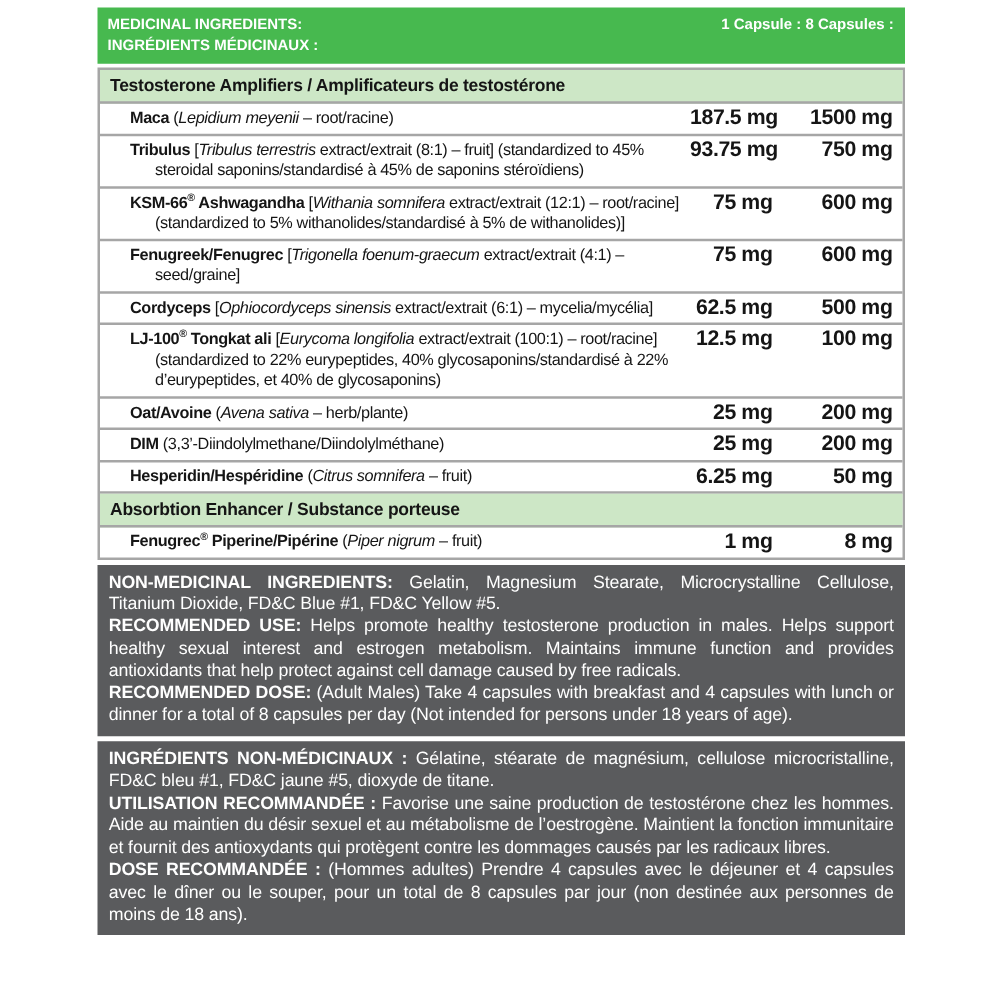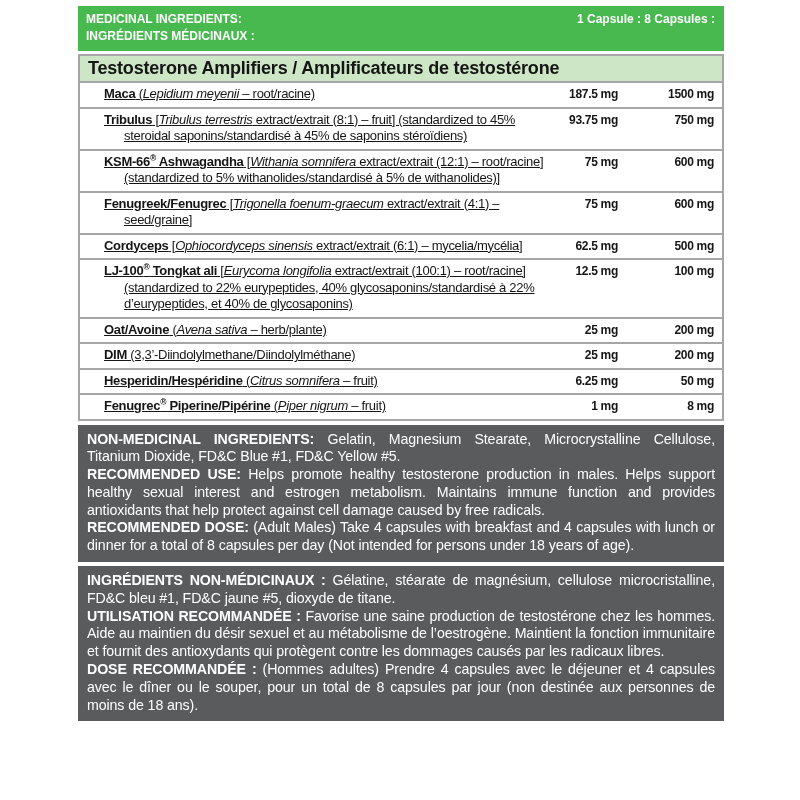--- a/index.html
+++ b/index.html
@@ -25,42 +25,42 @@
     line-height: 17px;
     margin-bottom: 3px;
   }
   .hdr-cols { white-space: nowrap; }
 
   
   .tbl { border: 2px solid #a6a6a6; background: #ffffff; }
   .band {
     background: #cde7c6;
     font-weight: bold;
-    font-size: 18px;
+    font-size: 14px;
     line-height: 16px;
     letter-spacing: -0.2px;
     padding: 4px 8px 5px;
     border-bottom: 2px solid #a6a6a6;
   }
   .row {
     display: flex;
     align-items: flex-start;
     gap: 6px;
     padding: 3px 8px 4px;
     border-bottom: 2px solid #a6a6a6;
     font-size: 13px;
     line-height: 16.5px;
     letter-spacing: -0.3px;
   }
   .tbl section:last-child .rows .row:last-child { border-bottom: none; }
-  .rname { flex: 1; padding-left: 36px; text-indent: -20px; text-decoration: underline; }
+  .rname { flex: 1; padding-left: 36px; text-indent: -20px; }
   .rname b { font-weight: bold; }
   .rname i { font-style: italic; }
   .rname sup { font-size: 8.5px; font-weight: bold; line-height: 0; }
-  .amt { font-weight: bold; white-space: nowrap; text-align: right; font-size: 12px; }
+  .amt { font-weight: bold; white-space: nowrap; text-align: right; font-size: 17px; }
   .a1 { width: 66px; }
   .a2 { width: 90px; }
 
   
   .gray {
     background: #5a5b5d;
     color: #ffffff;
     margin-top: 4px;
     padding: 6px 9px 7px;
     font-size: 14.2px;
@@ -133,20 +133,21 @@
             <div class="amt a2">200 mg</div>
           </div>
           <div class="row">
             <div class="rname"><b>Hesperidin/Hespéridine</b> (<i>Citrus somnifera</i> – fruit)</div>
             <div class="amt a1">6.25 mg</div>
             <div class="amt a2">50 mg</div>
           </div>
         </div>
     </section>
     <section>
+      <div class="band">Absorbtion Enhancer / Substance porteuse</div>
       <div class="rows">
           <div class="row">
             <div class="rname"><b>Fenugrec</b><sup>®</sup><b> Piperine/Pipérine</b> (<i>Piper nigrum</i> – fruit)</div>
             <div class="amt a1">1 mg</div>
             <div class="amt a2">8 mg</div>
           </div>
         </div>
     </section>
   </div>
 

